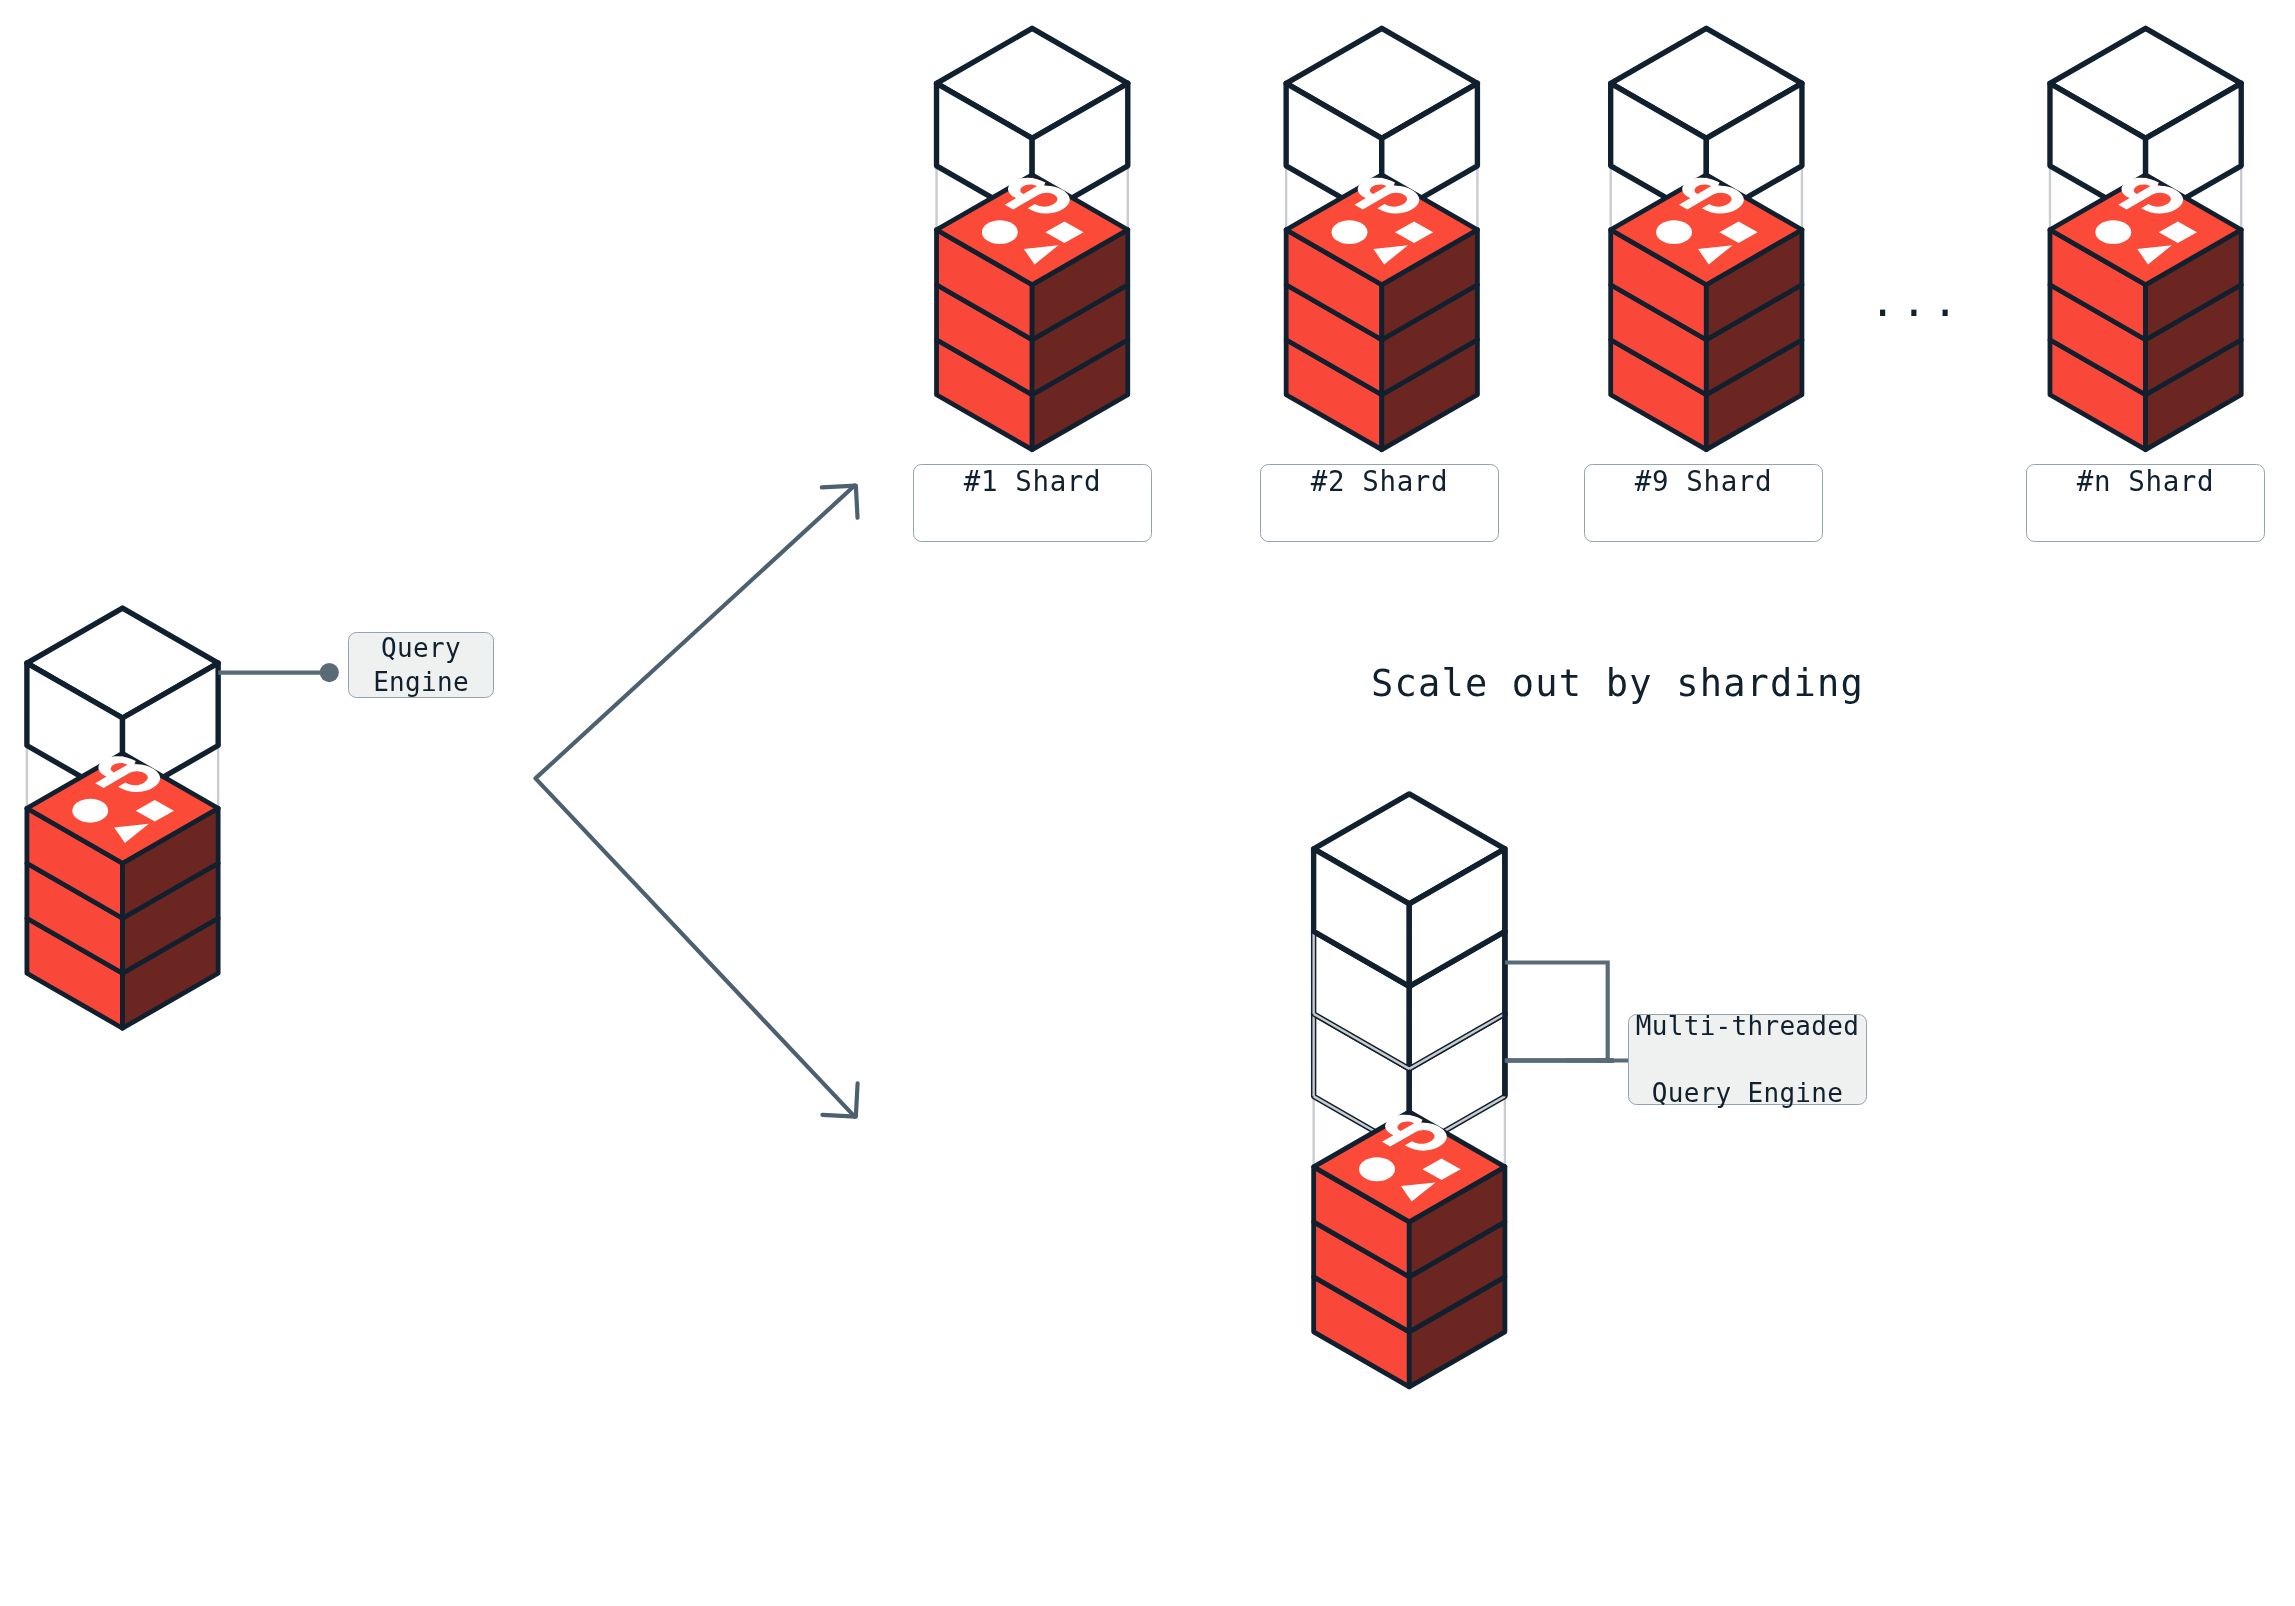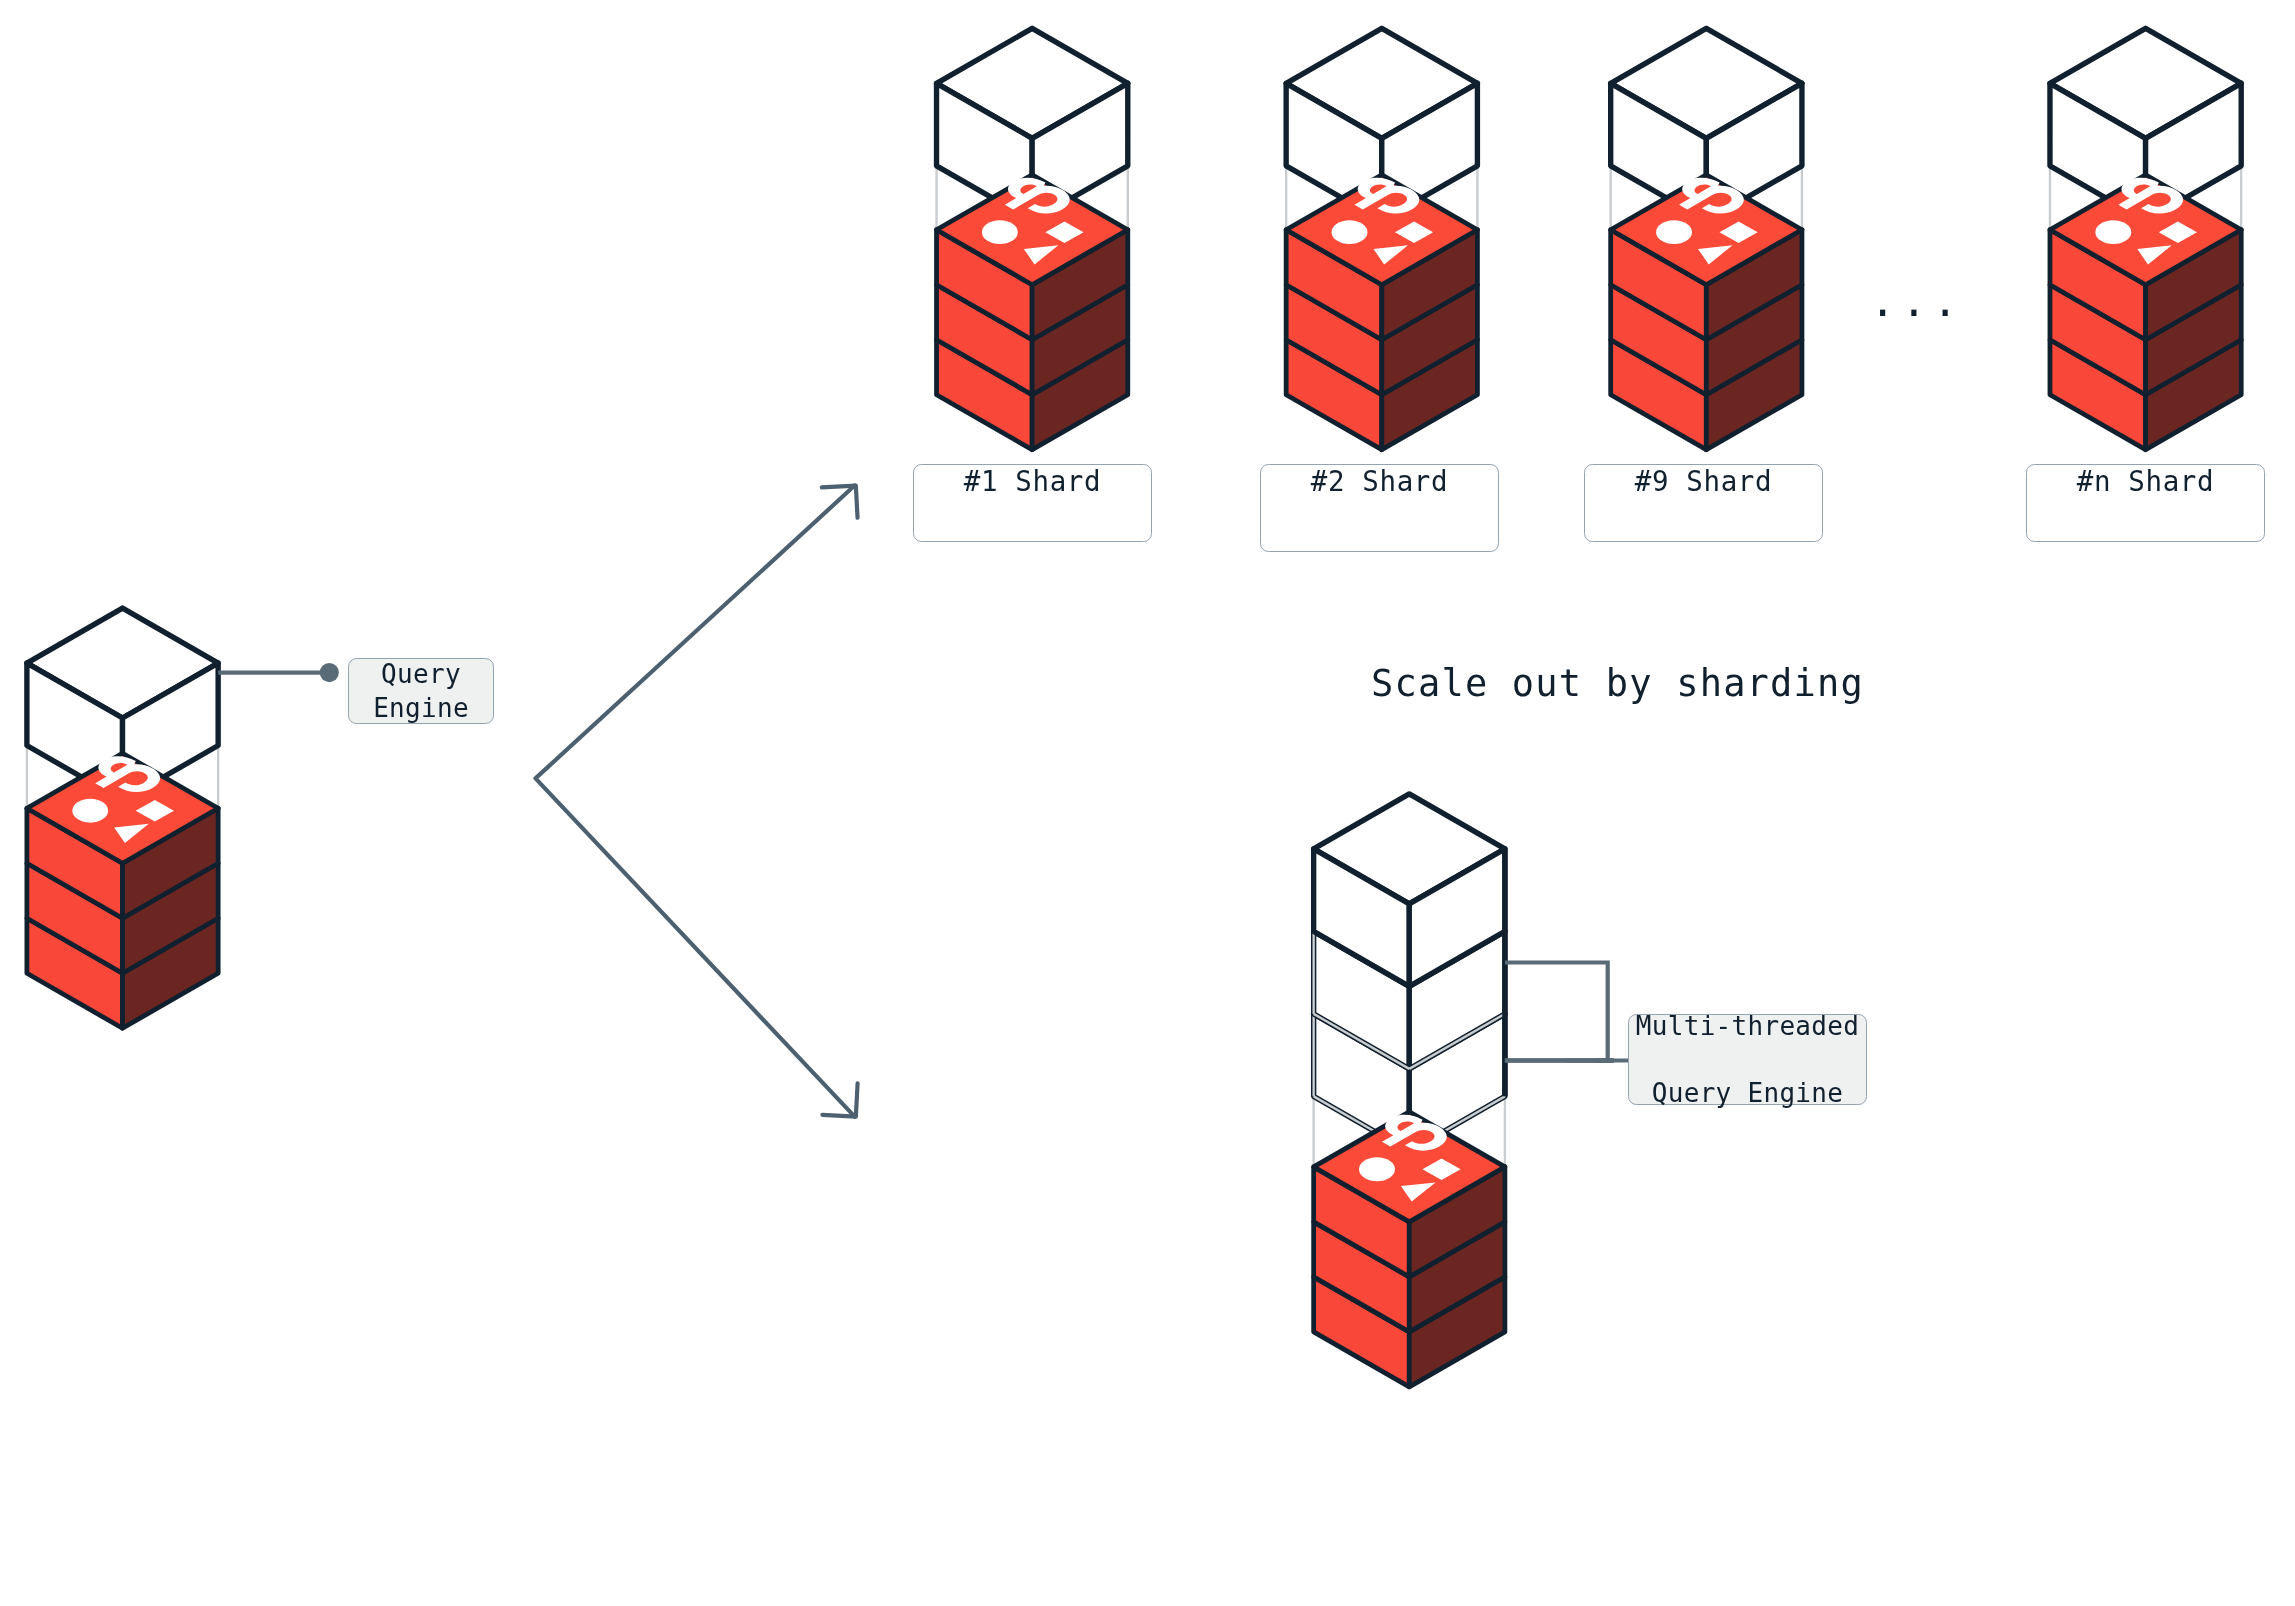--- a/index.html
+++ b/index.html
@@ -225,30 +225,30 @@
       <path d="M 2690,1774 L 2698,1774" stroke="#5a6b78" stroke-width="7" fill="none"></path>
       <path d="M 2518,1774 L 2690,1774" stroke="#5a6b78" stroke-width="7" fill="none"></path>
       <path d="M 2690,1774 L 2692,1774" stroke="#5a6b78" stroke-width="7" fill="none"></path>
 
       <path d="M 2690,1774 L 2698,1774" stroke="#5a6b78" stroke-width="7" fill="none"></path>
       <path d="M 2690,1774 L 2744,1774" stroke="#5a6b78" stroke-width="7" fill="none"></path>
       <circle cx="2760" cy="1774" r="17" fill="#5a6b78"></circle>
     </g>
   </svg>
 
-  <div class="engine-box" style="left:348px; top:658px; width:146px; height:66px;">
+  <div class="engine-box" style="left:348px; top:632px; width:146px; height:66px;">
     <span>Query</span>
     <span>Engine</span>
   </div>
 
   <div class="label-box" style="left:913px; top:464px; width:239px; height:78px;">
     <span>#1 Shard</span>
   </div>
 
-  <div class="label-box" style="left:1260px; top:464px; width:239px; height:88px;">
+  <div class="label-box" style="left:1260px; top:464px; width:239px; height:78px;">
     <span>#2 Shard</span>
   </div>
 
   <div class="label-box" style="left:1584px; top:464px; width:239px; height:78px;">
     <span>#9 Shard</span>
   </div>
 
   <div class="label-box" style="left:2026px; top:464px; width:239px; height:78px;">
     <span>#n Shard</span>
   </div>

